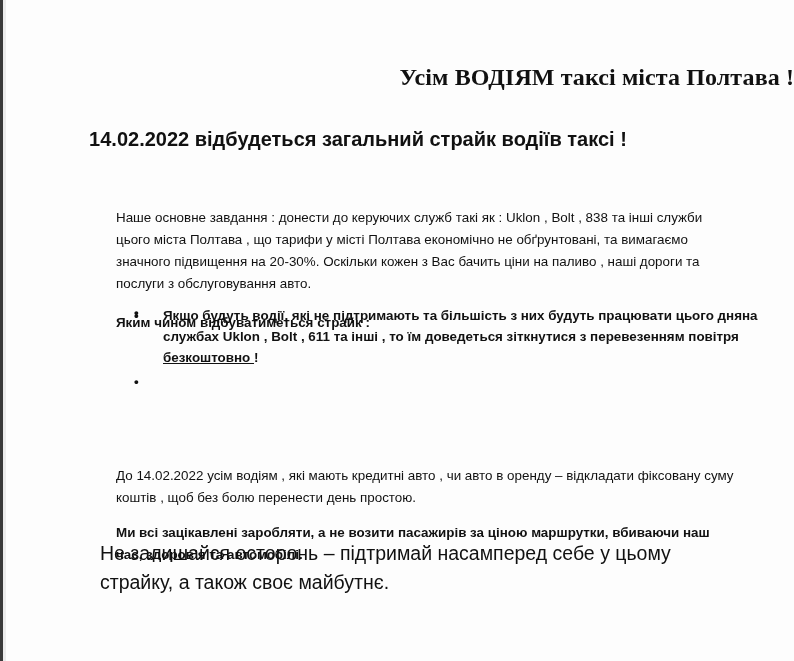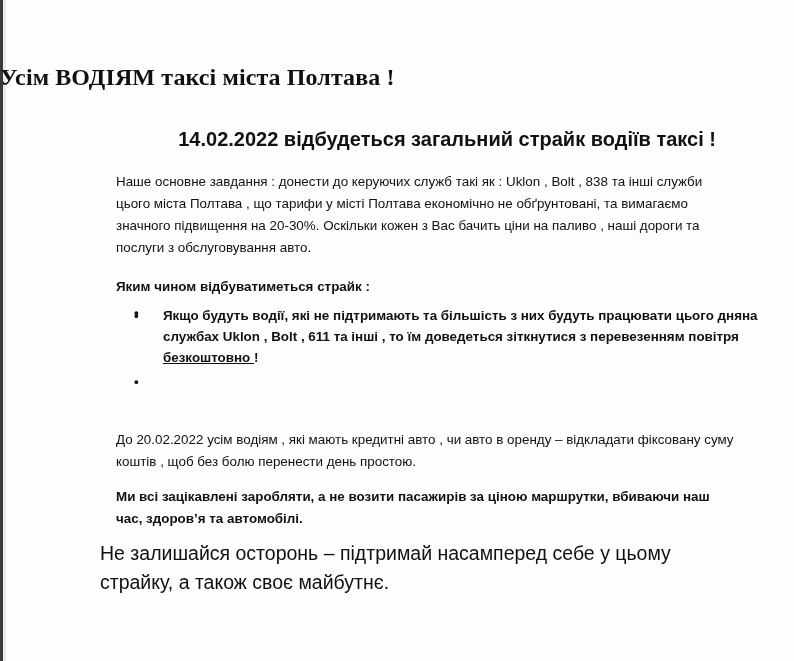--- a/index.html
+++ b/index.html
@@ -37,41 +37,42 @@
       top: 0;
       width: 788px;
       height: 661px;
       background: #fdfdfd;
     }
     .title {
       position: absolute;
       left: 0;
       width: 794px;
       top: 64px;
-      text-align: left;
+      text-align: right;
       font-family: "Liberation Serif", "DejaVu Serif", serif;
       font-weight: bold;
       font-size: 24px;
       letter-spacing: 0.1px;
     }
     .subtitle {
       position: absolute;
       left: 0;
       width: 716px;
       top: 128px;
-      text-align: right;
+      text-align: center;
       font-weight: bold;
       font-size: 20px;
     }
     .para {
       position: absolute;
       left: 116px;
       width: 620px;
       font-size: 13.4px;
       line-height: 22px;
+      margin-top: 36px;
     }
     .p1 { top: 171px; }
     .heading-strike { top: 276px; font-weight: bold; }
     ul.bullets {
       position: absolute;
       left: 116px;
       top: 302px;
       width: 620px;
       margin: 0;
       padding: 0 0 0 47px;
@@ -124,17 +125,17 @@
   </li>
   <li>
     <span class="dot">•</span>
     <span>Якщо будуть водії, які не підтримають та більшість з них будуть працювати цього дняна службах Uklon , Bolt , 611 та інші , то їм доведеться зіткнутися з перевезенням повітря </span><span class="underlined">безкоштовно </span><span>!</span>
   </li>
   <li>
     <span class="dot">•</span>
   </li>
 </ul>
 
-<div class="para p2">До 20.02.2022 усім водіям , які мають кредитні авто , чи авто в оренду – відкладати фіксовану суму коштів , щоб без болю перенести день простою.</div>
+<div class="para p2">До 14.02.2022 усім водіям , які мають кредитні авто , чи авто в оренду – відкладати фіксовану суму коштів , щоб без болю перенести день простою.</div>
 
 <div class="para p3">Ми всі зацікавлені заробляти, а не возити пасажирів за ціною маршрутки, вбиваючи наш час, здоров’я та автомобілі.</div>
 
 <div class="call">Не залишайся осторонь – підтримай насамперед себе у цьому страйку, а також своє майбутнє.</div>
 
 </body></html>

